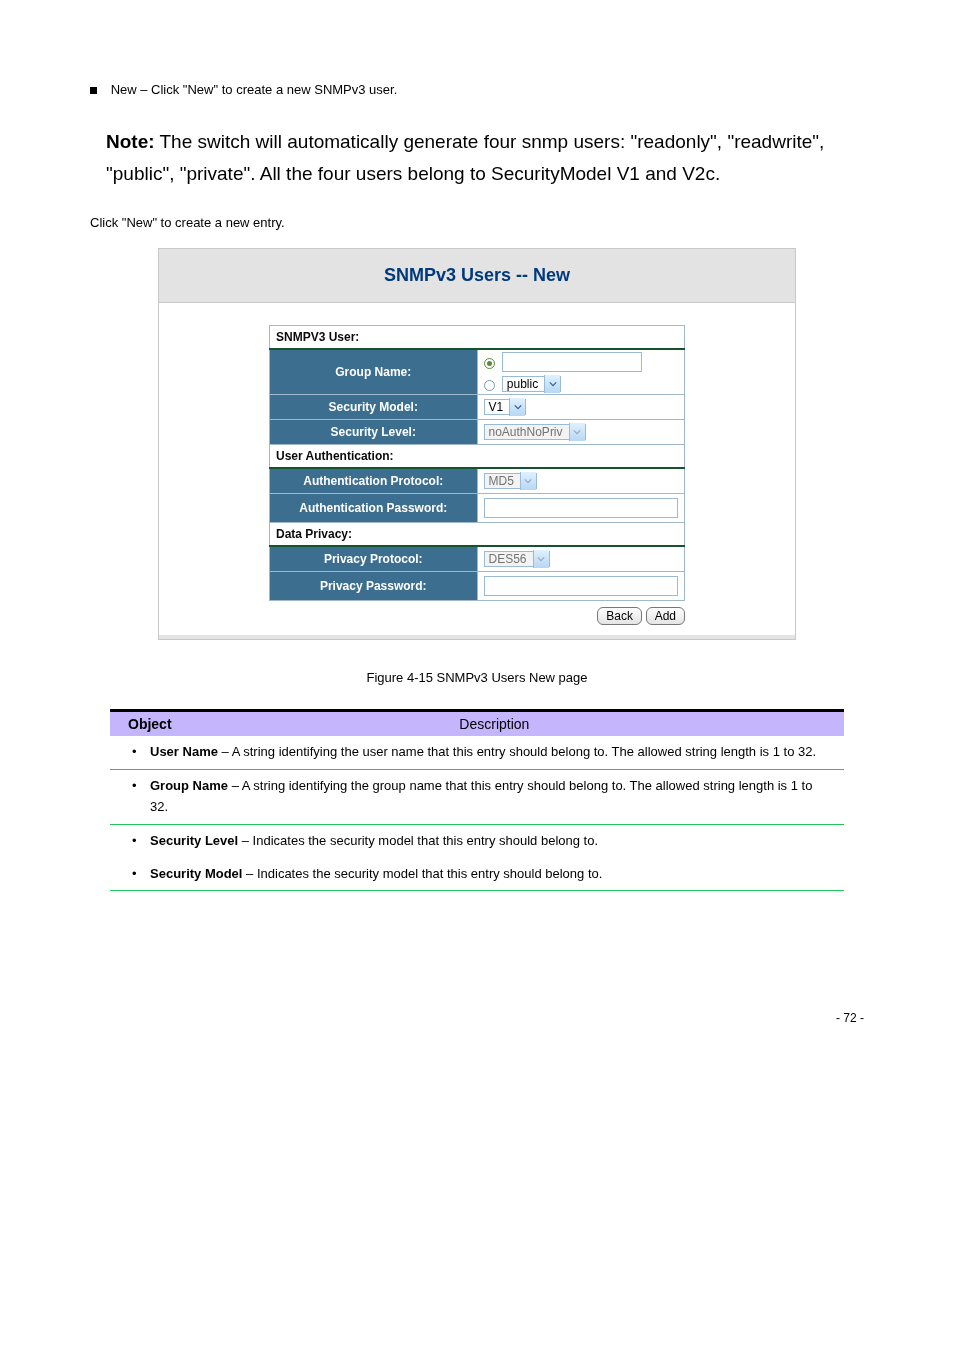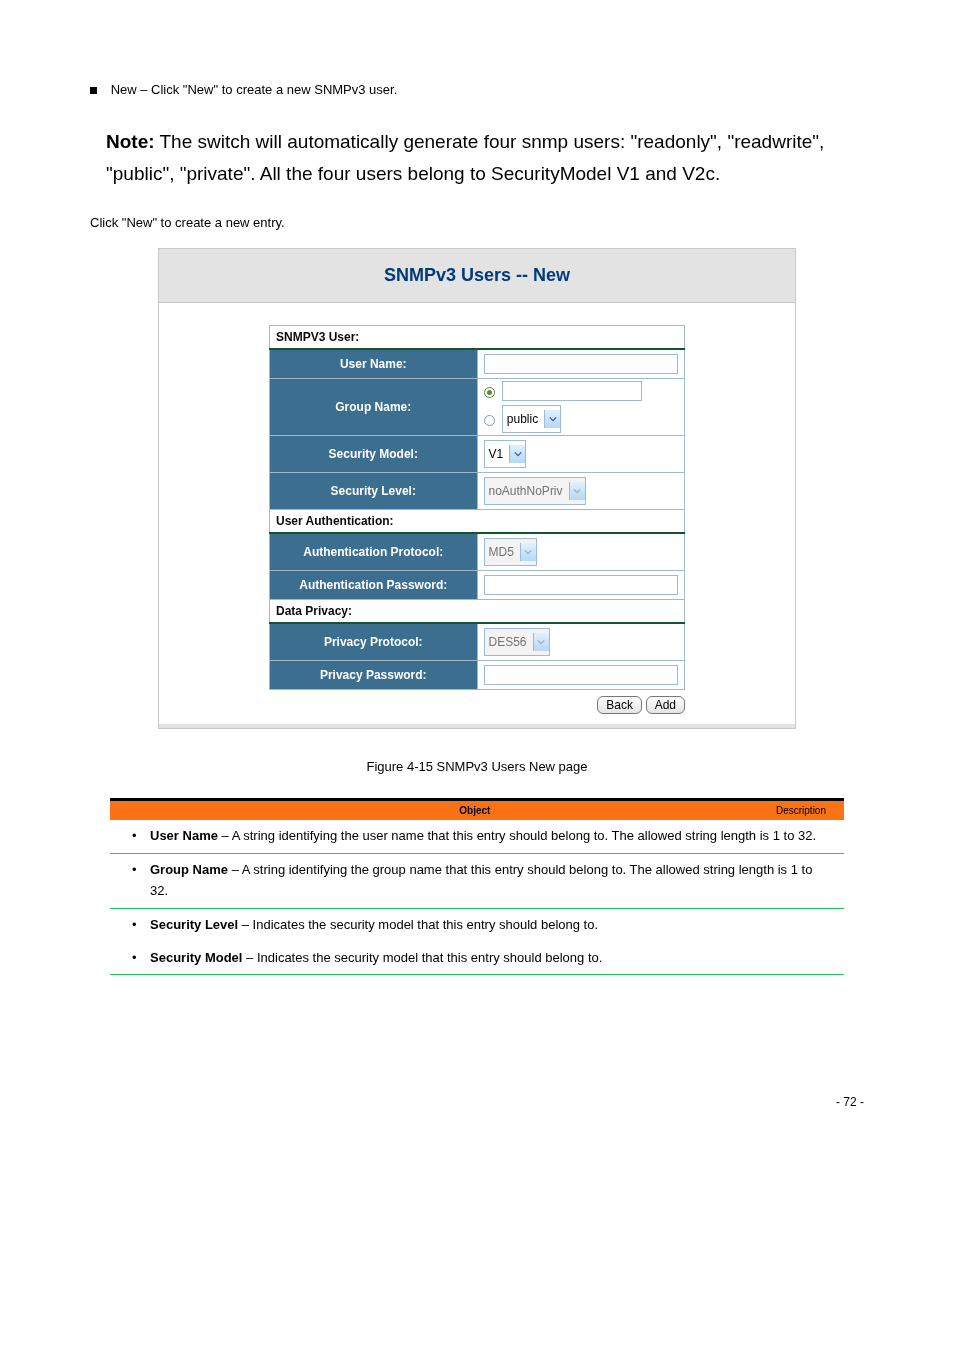--- a/index.html
+++ b/index.html
@@ -130,24 +130,23 @@
     text-align: center;
   }
   .figure-caption {
     text-align: center;
     font-size: 13px;
     margin: 10px 0 24px 0;
   }
   .desc-table-wrap { margin: 0 20px; }
   .desc-header-bar {
     border-top: 3px solid #000;
-    background: #f97316;
+    background: #c4b5fd;
     padding: 4px 18px;
-    font-size: 10px;
-    text-align: right;
+    font-size: 14px;
   }
   .desc-list {
     list-style: none;
     padding: 0;
     margin: 0;
   }
   .desc-list li {
     border-bottom: 1px solid #22c55e;
     padding: 6px 18px 6px 40px;
     font-size: 13px;
@@ -158,21 +157,21 @@
     content: "•";
     position: absolute;
     left: 22px;
     top: 6px;
     font-size: 13px;
   }
   .sel-arrow {
     display:inline-flex;
     align-items:center;
     border:1px solid #9bbad6;
-    height:28px;
+    height:16px;
     font-size:12px;
     background:#fff;
     padding:0 0 0 4px;
   }
   .sel-arrow.dis { color:#737373; background:#f3f3f3; }
   .sel-arrow .caret {
     width:16px;
     height:18px;
     margin-left:6px;
     background:linear-gradient(#dff1ff,#b7d7f3);
@@ -207,24 +206,20 @@
   <div style="margin-bottom:18px;">Click "New" to create a new entry.</div>
 
   <div class="screenshot-wrap">
     <div class="ss-title">SNMPv3 Users -- New</div>
     <div class="ss-body">
       <table class="form-table">
         <tbody>
             <tr class="section-row">
               <td colspan="2">SNMPV3 User:</td>
             </tr>
-        <tr>
-          <td class="label-cell">User Name:</td>
-          <td class="field-cell"><input class="txt-input" type="text" style=""></td>
-        </tr>
         <tr>
           <td class="label-cell">Group Name:</td>
           <td class="field-cell" style="padding:0;">
             <table style="width:100%; border-collapse:collapse;">
               <tbody>
                     <tr>
                       <td class="noborder-td">
                 <span class="radio-dot checked"></span>
                 <input class="txt-input" style="width: 140px;" type="text">
               </td>

